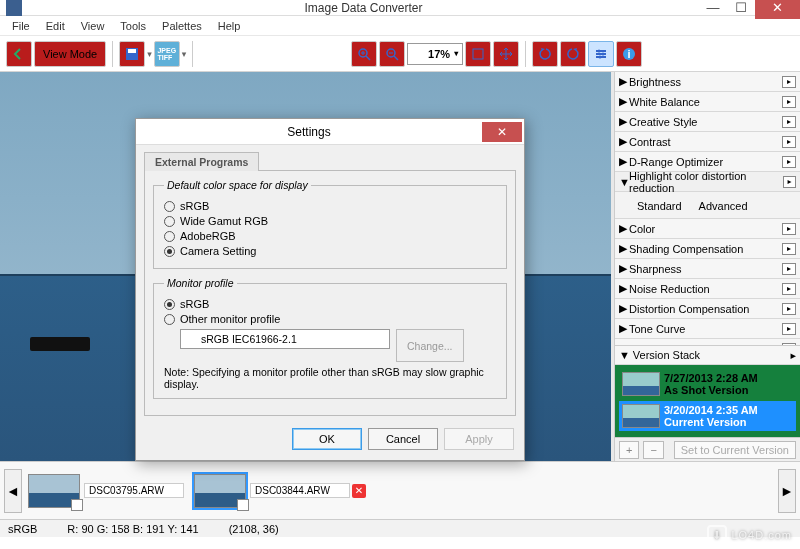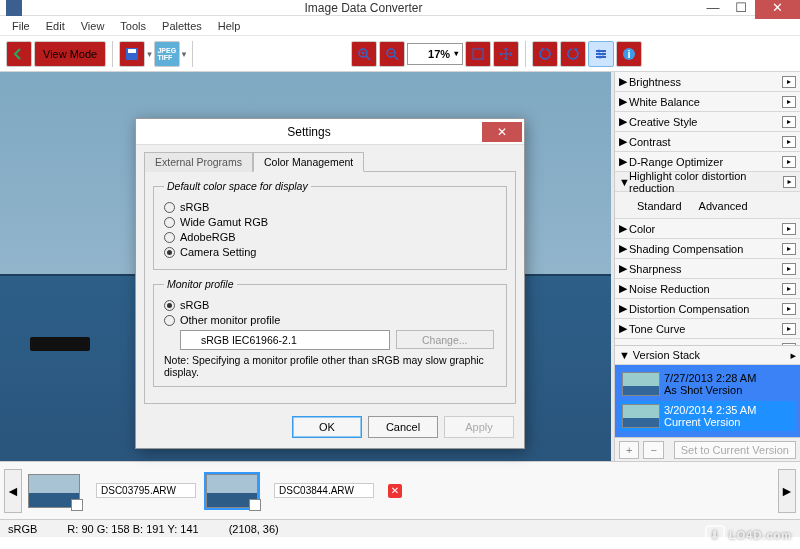--- a/index.html
+++ b/index.html
@@ -36,68 +36,68 @@
 .sidepanel { width:186px; background:#f3f3f3; border-left:1px solid #ccc; display:flex; flex-direction:column;}
 .side-scroll { flex:1; overflow:hidden; }
 .collapser { height:20px; border-bottom:1px solid #d8d8d8; background:#f6f6f6; display:flex; align-items:center; padding:0 4px; font-size:10.5px;}
 .collapser .arrow { width:10px; display:inline-block;}
 .collapser .ctr { margin-left:auto; width:14px; height:12px; border:1px solid #888; background:#fff; font-size:8px; text-align:center; line-height:10px;}
 .collapser.expanded { background:#f0f0f0;}
 .collapser-body { padding:4px 10px 6px 18px; border-bottom:1px solid #d8d8d8; font-size:10.5px;}
 .collapser-body label { display:inline-flex; align-items:center; gap:4px; margin-right:10px;}
 
 .vstack-hdr { height:20px; border-top:1px solid #ccc; border-bottom:1px solid #d8d8d8; background:#f6f6f6; display:flex; align-items:center; padding:0 4px; font-size:10.5px;}
-.vstack-body { padding:4px; background:#3b82f6; }
+.vstack-body { padding:4px; background:#15803d;font-weight:bold; }
 .vitem { display:flex; align-items:center; gap:4px; padding:2px; margin-bottom:2px; border:1px solid transparent;}
 .vitem.sel { background:#1e90ff; color:#fff; }
 .vitem .thumb { width:38px; height:24px; background:linear-gradient(#9cc 60%, #369 60%); border:1px solid #888;}
 .vitem .vtext { font-size:10px; line-height:12px;}
 .vstack-foot { height:24px; border-top:1px solid #ccc; background:#f0f0f0; display:flex; align-items:center; padding:0 4px; gap:4px;}
 .vstack-foot .vbtn { height:18px; border:1px solid #bbb; background:#fafafa; padding:0 6px; font-size:10px; color:#888; display:flex; align-items:center;}
 
 
 .filmstrip { height:58px; border-top:1px solid #ccc; background:#f8f8f8; display:flex; align-items:center; padding:2px 4px; gap:6px;}
 .filmstrip .navbtn { width:18px; height:44px; border:1px solid #bbb; background:#f0f0f0; display:flex; align-items:center; justify-content:center; font-size:14px;}
 .filmstrip .fitems { flex:1; display:flex; gap:10px; align-items:center;}
-.fitem { display:flex; align-items:center; gap:16px;}
+.fitem { display:flex; align-items:center; gap:4px;}
 .fitem .fthumb { width:52px; height:34px; background:linear-gradient(#a8c3d4 55%, #2d5c87 55%); border:1px solid #888; position:relative;}
 .fitem .fthumb::after { content:''; position:absolute; right:-4px; bottom:-4px; width:10px; height:10px; background:#fff; border:1px solid #888;}
 .fitem.sel .fthumb { outline:2px solid #3399ff;}
 .fitem .flabel { font-size:10px; background:#fff; border:1px solid #ccc; padding:1px 4px; min-width:100px;}
 .fitem .fx { width:14px; height:14px; background:#e33; color:#fff; font-size:10px; text-align:center; line-height:14px; border-radius:2px; margin-left:-2px;}
 
 
 .statusbar { height:18px; background:#f2f2f2; border-top:1px solid #ccc; display:flex; align-items:center; padding:0 8px; font-size:10.5px; gap:30px;}
 .statusbar .sbox { }
 
 
 .dialog { position:absolute; left:135px; top:118px; width:390px; background:#f0f0f0; border:1px solid #999; box-shadow: 2px 3px 14px rgba(0,0,0,0.35);}
 .dialog .dlg-title { height:26px; background:#fff; display:flex; align-items:center; border-bottom:1px solid #ddd;}
 .dialog .dlg-title .t { flex:1; text-align:center; font-size:12px;}
 .dialog .dlg-title .x { width:40px; height:20px; margin-right:2px; background:#c75050; color:#fff; display:flex; align-items:center; justify-content:center; font-size:12px;}
 .dialog .tabs { display:flex; padding: 6px 8px 0 8px; gap:0;}
 .dialog .tab { padding:3px 10px; background:#f0f0f0; border:1px solid #bbb; border-bottom:none; font-size:10.5px; position:relative; top:1px;}
-.dialog .tab.inactive { background:#e8e8e8; color:#555;}
+.dialog .tab.inactive { background:#e8e8e8; color:#555;font-weight:bold;}
 .dialog .tab.active { background:#f0f0f0; border-bottom:1px solid #f0f0f0; z-index:2;}
 .dialog .tabpanel { margin:0 8px 6px 8px; border:1px solid #bbb; background:#f0f0f0; padding:8px;}
 .dialog fieldset { border:1px solid #bbb; padding:6px 10px 8px 10px; margin-bottom:8px;}
 .dialog fieldset legend { font-size:10.5px; padding:0 3px;font-style:italic;}
 .dialog .radio-row { display:flex; align-items:center; gap:5px; margin:3px 0; font-size:10.5px;}
 .dialog .radio { width:11px; height:11px; border:1px solid #555; border-radius:50%; display:inline-flex; align-items:center; justify-content:center;}
 .dialog .radio.checked::after { content:''; width:5px; height:5px; background:#333; border-radius:50%;}
 .dialog .mp-input { width:210px; height:20px; border:1px solid #999; background:#fff; padding:0 20px; font-size:10.5px;}
-.dialog .change-btn { height:19px; border:1px solid #bbb; background:#efefef; color:#999; padding:0 25px; font-size:10.5px;}
+.dialog .change-btn { height:33px; border:1px solid #bbb; background:#efefef; color:#999; padding:0 10px; font-size:10.5px;}
 .dialog .note { font-size:10.5px; margin-top:4px;}
 .dialog .dlg-btns { display:flex; justify-content:flex-end; gap:6px; padding:6px 10px 10px 10px;}
 .dialog .dlg-btn { min-width:70px; height:22px; border:1px solid #999; background:#f6f6f6; font-size:11px; display:flex; align-items:center; justify-content:center;}
 .dialog .dlg-btn.primary { border:1px solid #3b9be8; box-shadow: inset 0 0 0 1px #8ecaf3;}
 .dialog .dlg-btn.disabled { color:#aaa; border-color:#ccc;text-align:center;}
 
 
-.wm { position:absolute; right:8px; bottom:4px; font-size:16px; font-weight:bold; color:rgba(255,255,255,0.75); letter-spacing:1px; text-shadow:0 0 3px rgba(0,0,0,0.5);}
+.wm { position:absolute; right:8px; bottom:4px; font-size:16px; font-weight:normal; color:rgba(255,255,255,0.75); letter-spacing:1px; text-shadow:0 0 3px rgba(0,0,0,0.5);}
 .wm .dl { width:20px; height:20px; border:2px solid rgba(255,255,255,0.7); border-radius:4px; display:inline-flex; align-items:center; justify-content:center; margin-right:4px; vertical-align:middle;}
 </style>
 </head>
 <body>
 
 <div class="titlebar">
   <div class="appicon"></div>
   <div class="title">Image Data Converter</div>
   <div class="winbtns">
     <div class="winbtn">—</div>
@@ -339,21 +339,20 @@
   <div class="sbox">(2108,   36)</div>
 </div>
 
 <div class="dialog">
   <div class="dlg-title">
     <div class="t">Settings</div>
     <div class="x">✕</div>
   </div>
   <div class="tabs">
     <div class="tab inactive">External Programs</div>
-    <div class="tab active">Color Management</div>
   </div>
   <div class="tabpanel">
     <fieldset>
       <legend>Default color space for display</legend>
       <div class="radio-row">
           <span class="radio"></span>
           <span>sRGB</span>
         </div>
       <div class="radio-row">
           <span class="radio"></span>

